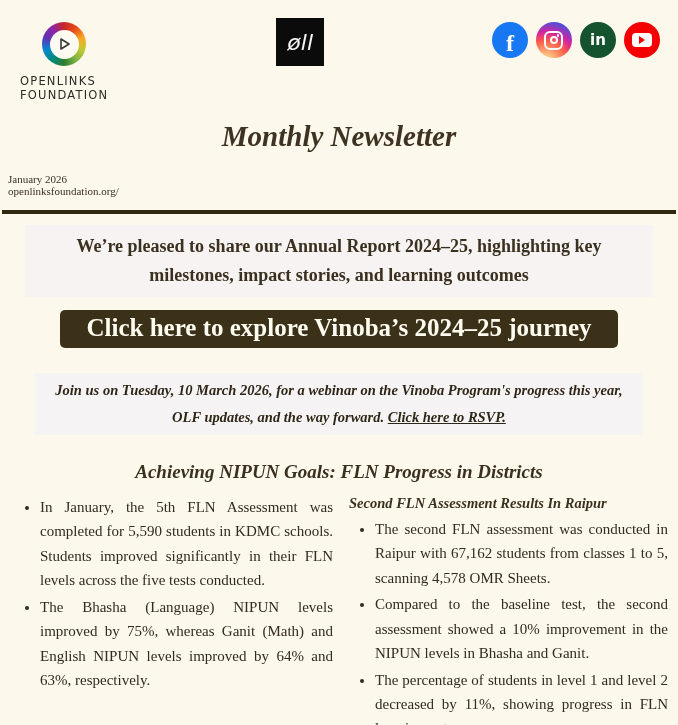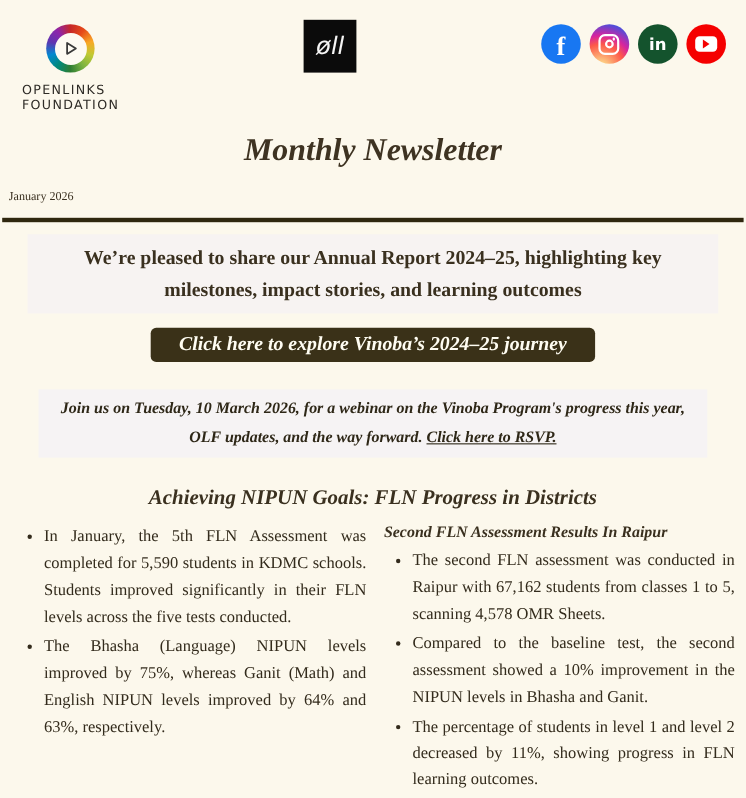--- a/index.html
+++ b/index.html
@@ -75,22 +75,22 @@
   .panel {
     background:#f7f3f2; margin:11px 25px 0 25px; padding:7px 22px;
     text-align:center;
   }
   .announce-text {
     font-size:18px; font-weight:bold; line-height:1.62; color:#3a301f;
   }
   .btn-row { text-align:center; margin-top:13px; }
   .cta-button {
     display:inline-block; background:#3a3118; color:#fffdf2;
-    font-family:"Liberation Serif", serif; font-size:18px;
-    font-weight:bold; font-style:italic;
+    font-family:"Liberation Serif", serif; font-size:25px;
+    font-weight:bold; 
     padding:4px 26px 6px 26px; border:none; border-radius:5px; cursor:pointer;
   }
   
   .webinar {
     background:#f6f3f4; margin:25px 35px 0 35px; padding:4px 16px;
     text-align:center; font-weight:bold; font-style:italic;
     font-size:14.5px; line-height:1.85; color:#2e2717;
   }
   .rsvp-link { color:#2e2717; text-decoration:underline; cursor:pointer; }
   
@@ -150,20 +150,21 @@
           <div class="yt-tri"></div>
         </div>
     </div>
   </div>
 </div>
 
 <div class="title">Monthly Newsletter</div>
 
 <div class="date-row">
   <span>January 2026</span>
+  <span class="site-link">openlinksfoundation.org/</span>
 </div>
 
 <hr class="rule">
 
 <div class="panel">
   <div class="announce-text">We’re pleased to share our Annual Report 2024–25, highlighting key milestones, impact stories, and learning outcomes</div>
 </div>
 
 <div class="btn-row">
   <button class="cta-button">Click here to explore Vinoba’s 2024–25 journey</button>

